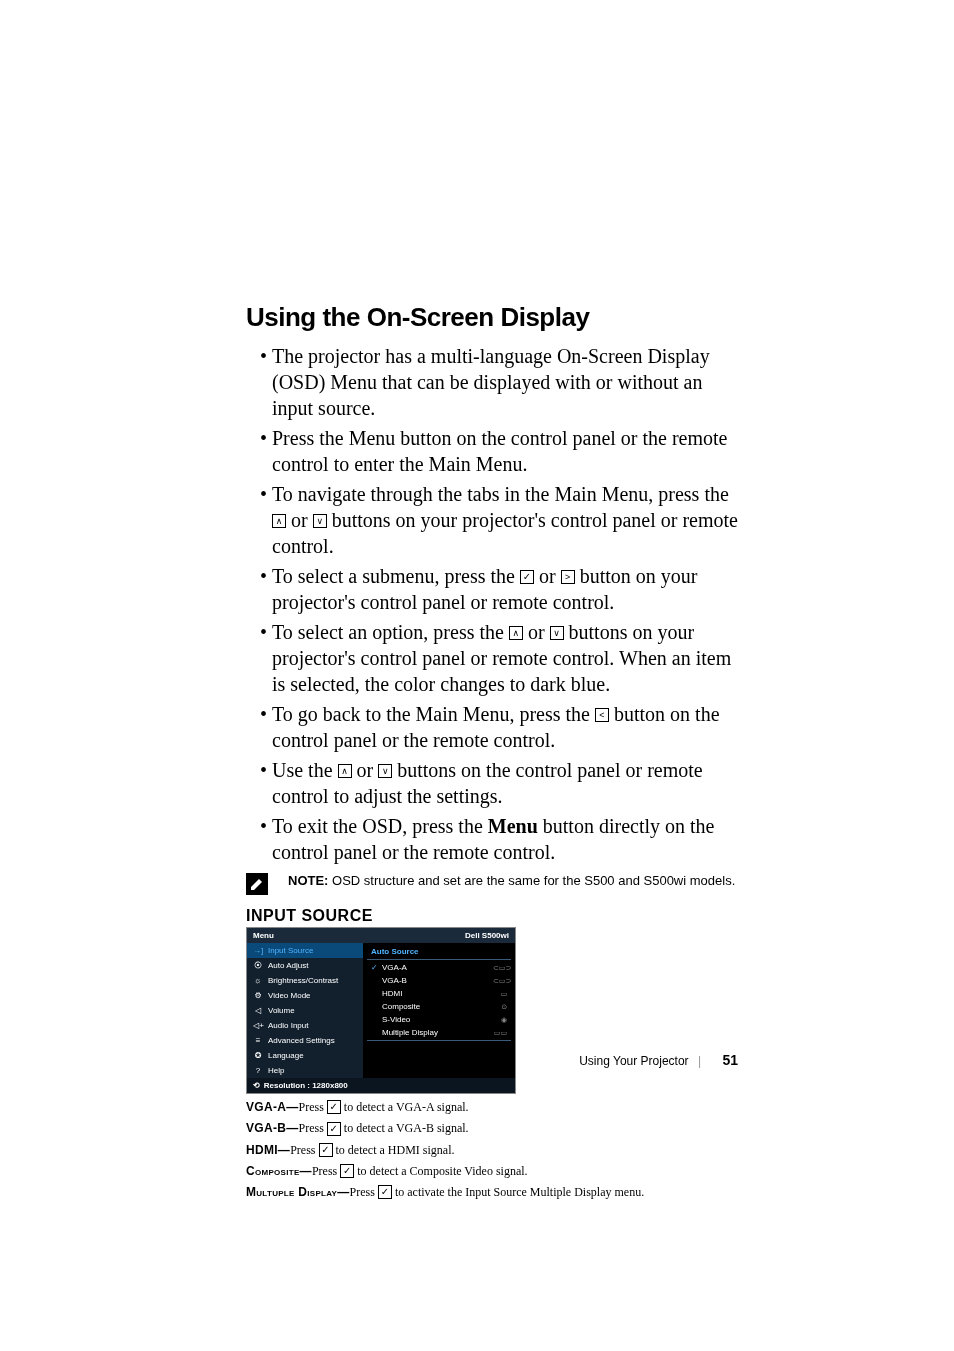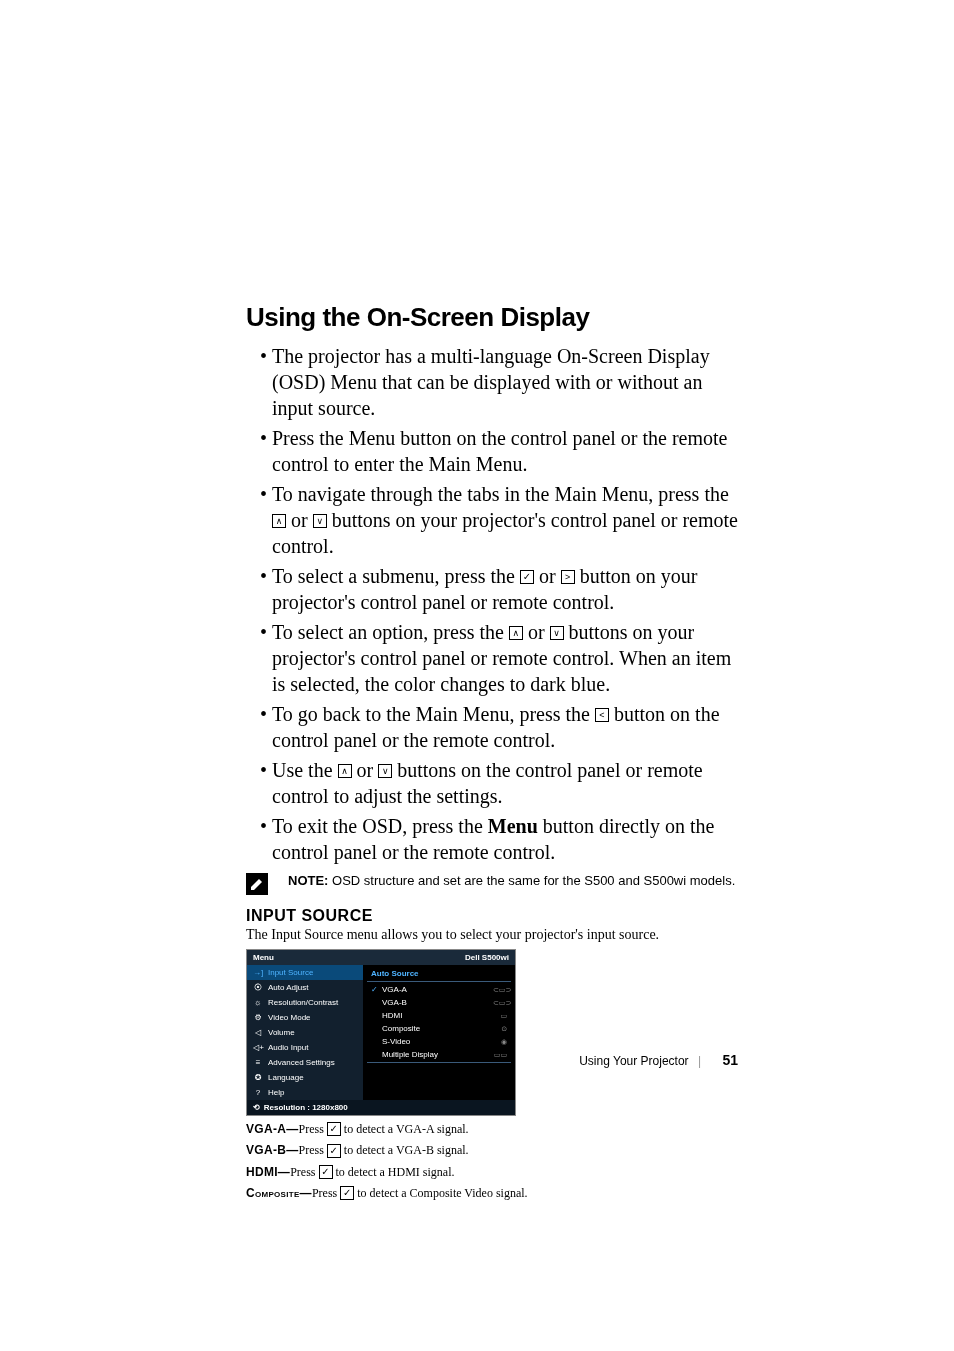--- a/index.html
+++ b/index.html
@@ -237,40 +237,39 @@
       <svg viewBox="0 0 16 16">
           <path d="M2 11 L10 3 L13 6 L5 14 L2 14 Z" fill="white"></path>
         </svg>
     </div>
     <div class="note-text">
       <span class="note-label">NOTE:</span><span> OSD structure and set are the same for the S500 and S500wi models.</span>
     </div>
   </div>
 
   <h2>INPUT SOURCE</h2>
-  <div class="sub-intro">The Input Source menu allows you to select your projector's input source.</div>
 
   <div class="osd">
     <div class="osd-header">
       <span>Menu</span>
       <span>Dell  S500wi</span>
     </div>
     <div class="osd-body">
       <div class="osd-left">
         <div class="osd-left-item active">
             <span class="osd-left-icon">→]</span>
             <span>Input Source</span>
           </div>
         <div class="osd-left-item">
             <span class="osd-left-icon">⦿</span>
             <span>Auto Adjust</span>
           </div>
         <div class="osd-left-item">
             <span class="osd-left-icon">☼</span>
-            <span>Resolution/Contrast</span>
+            <span>Brightness/Contrast</span>
           </div>
         <div class="osd-left-item">
             <span class="osd-left-icon">⚙</span>
             <span>Video Mode</span>
           </div>
         <div class="osd-left-item">
             <span class="osd-left-icon">◁</span>
             <span>Volume</span>
           </div>
         <div class="osd-left-item">
@@ -336,20 +335,23 @@
     <span class="desc-label">VGA-A—</span><span>Press </span><span class="inline-icon btn-check"></span><span> to detect a VGA-A signal.</span>
   </div>
   <div class="desc-line">
     <span class="desc-label">VGA-B—</span><span>Press </span><span class="inline-icon btn-check"></span><span> to detect a VGA-B signal.</span>
   </div>
   <div class="desc-line">
     <span class="desc-label">HDMI—</span><span>Press </span><span class="inline-icon btn-check"></span><span> to detect a HDMI signal.</span>
   </div>
   <div class="desc-line">
     <span class="desc-label">Composite—</span><span>Press </span><span class="inline-icon btn-check"></span><span> to detect a Composite Video signal.</span>
+  </div>
+  <div class="desc-line">
+    <span class="desc-label">Multuple Display—</span><span>Press </span><span class="inline-icon btn-check"></span><span> to activate the Input Source Multiple Display menu.</span>
   </div>
 </div>
 
 <div class="footer">
   <span>Using Your Projector</span>
   <span class="sep">|</span>
   <span class="pnum">51</span>
 </div>
 
 </body></html>

